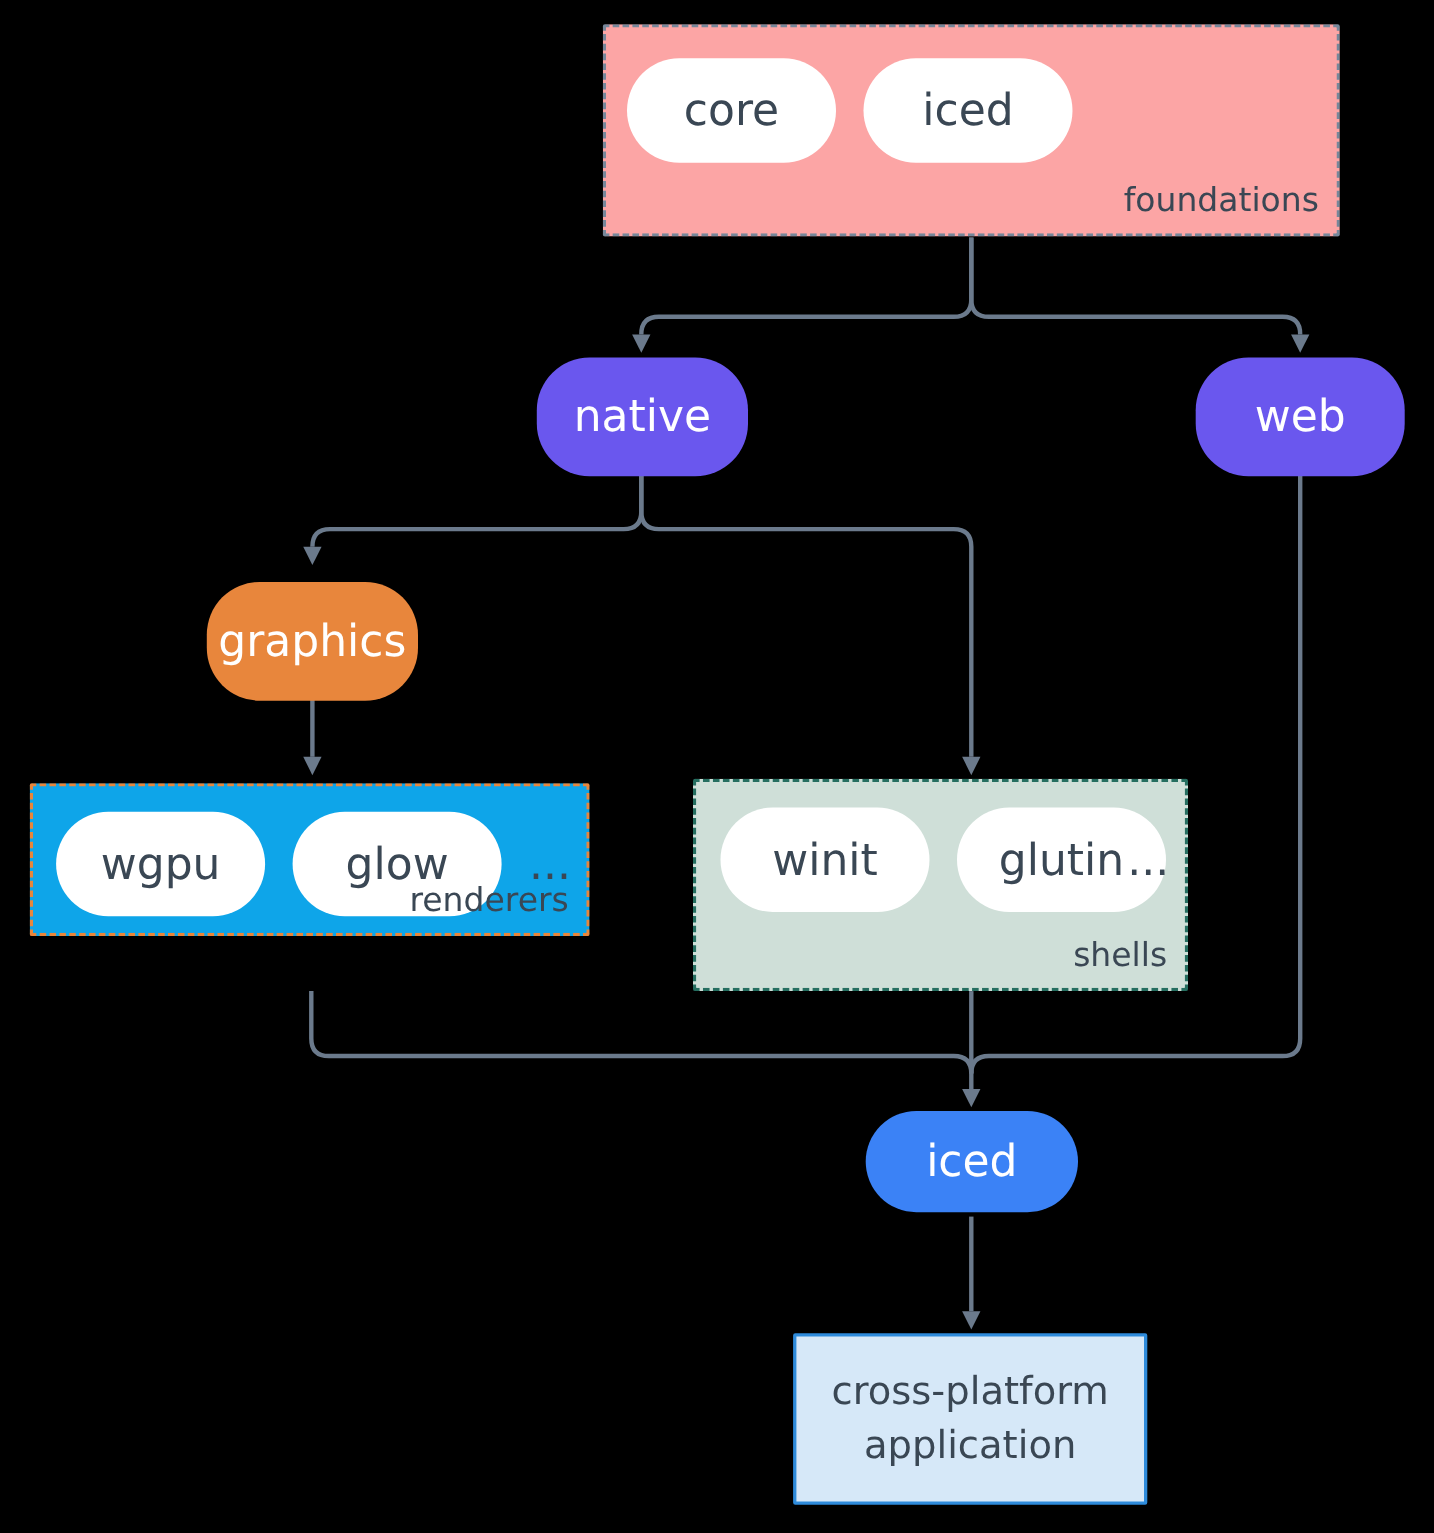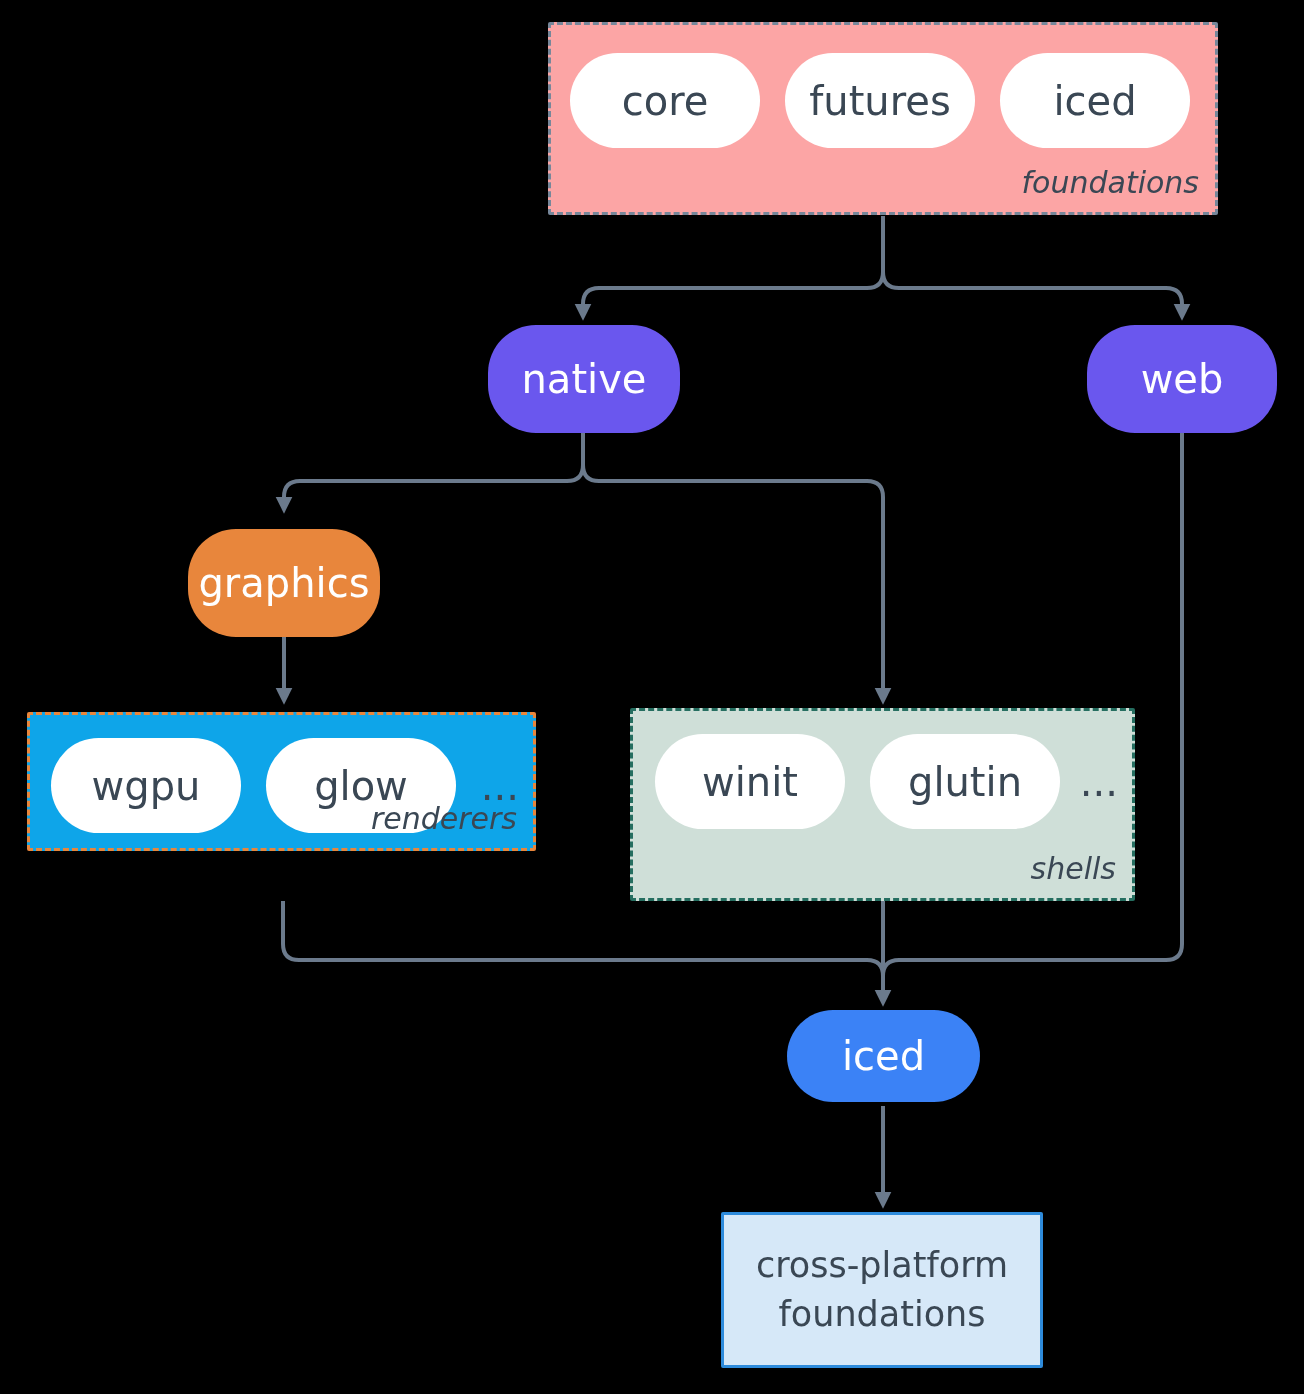--- a/index.html
+++ b/index.html
@@ -17,21 +17,21 @@
   }
   .group-foundations{
     left:548px;top:22px;width:670px;height:193px;
     background:#fca5a5;border:3px dashed #76879a;
   }
   .group-renderers{
     left:27px;top:712px;width:509px;height:139px;
     background:#0ea5e9;border:3px dashed #e8863c;
   }
   .group-shells{
-    left:630px;top:708px;width:505px;height:193px;
+    left:630px;top:708px;width:450px;height:193px;
     background:#cfdfd8;border:3px dashed #256e60;
   }
   .pill-row{
     display:flex;gap:25px;align-items:flex-start;
   }
   .group-foundations .pill-row{padding:28px 0 0 19px;}
   .group-renderers .pill-row{padding:23px 0 0 21px;}
   .group-shells .pill-row{padding:23px 0 0 22px;}
   .pill{
     width:192px;height:96px;border-radius:48px;
@@ -40,21 +40,21 @@
     font-size:40px;
   }
   .group .pill{height:95px;width:190px;}
   .ellipsis{
     position:absolute;right:14px;top:23px;height:95px;
     display:flex;align-items:center;
     font-size:40px;color:#3a4754;
   }
   .group-label{
     position:absolute;right:16px;bottom:12px;
-    font-size:30px;color:#3a4754;font-style:italic;
+    font-size:30px;color:#3a4754;
   }
   .node{
     position:absolute;box-sizing:border-box;z-index:1;
     width:192px;height:108px;border-radius:48px;
     display:flex;align-items:center;justify-content:center;
     font-size:40px;color:#ffffff;
   }
   .node-native{left:488px;top:325px;background:#6a57ee;}
   .node-web{left:1087px;top:325px;width:190px;background:#6a57ee;}
   .node-graphics{left:188px;top:529px;background:#e8863c;}
@@ -88,21 +88,20 @@
       <path d="M 283 901 L 283 944 Q 283 960 299 960 L 867 960 Q 883 960 883 976"></path>
       <path d="M 1182 421 L 1182 944 Q 1182 960 1166 960 L 899 960 Q 883 960 883 976"></path>
       <path d="M 883 901 L 883 990" marker-end="url(#arrowhead)"></path>
       <path d="M 883 1106 L 883 1192" marker-end="url(#arrowhead)"></path>
     </g>
   </svg>
 
   <div class="group group-foundations">
     <div class="pill-row">
       <div class="pill">core</div>
-      <div class="pill">futures</div>
       <div class="pill">iced</div>
     </div>
     <div class="group-label">foundations</div>
   </div>
 
   <div class="node node-native">native</div>
 
   <div class="node node-web">web</div>
 
   <div class="node node-graphics">graphics</div>
@@ -120,15 +119,15 @@
     <div class="pill-row">
       <div class="pill">winit</div>
       <div class="pill">glutin</div>
     </div>
     <div class="ellipsis">...</div>
     <div class="group-label">shells</div>
   </div>
 
   <div class="node node-iced">iced</div>
 
-  <div class="app-box">cross-platform foundations</div>
+  <div class="app-box">cross-platform application</div>
 
 </div>
 
 </body></html>

